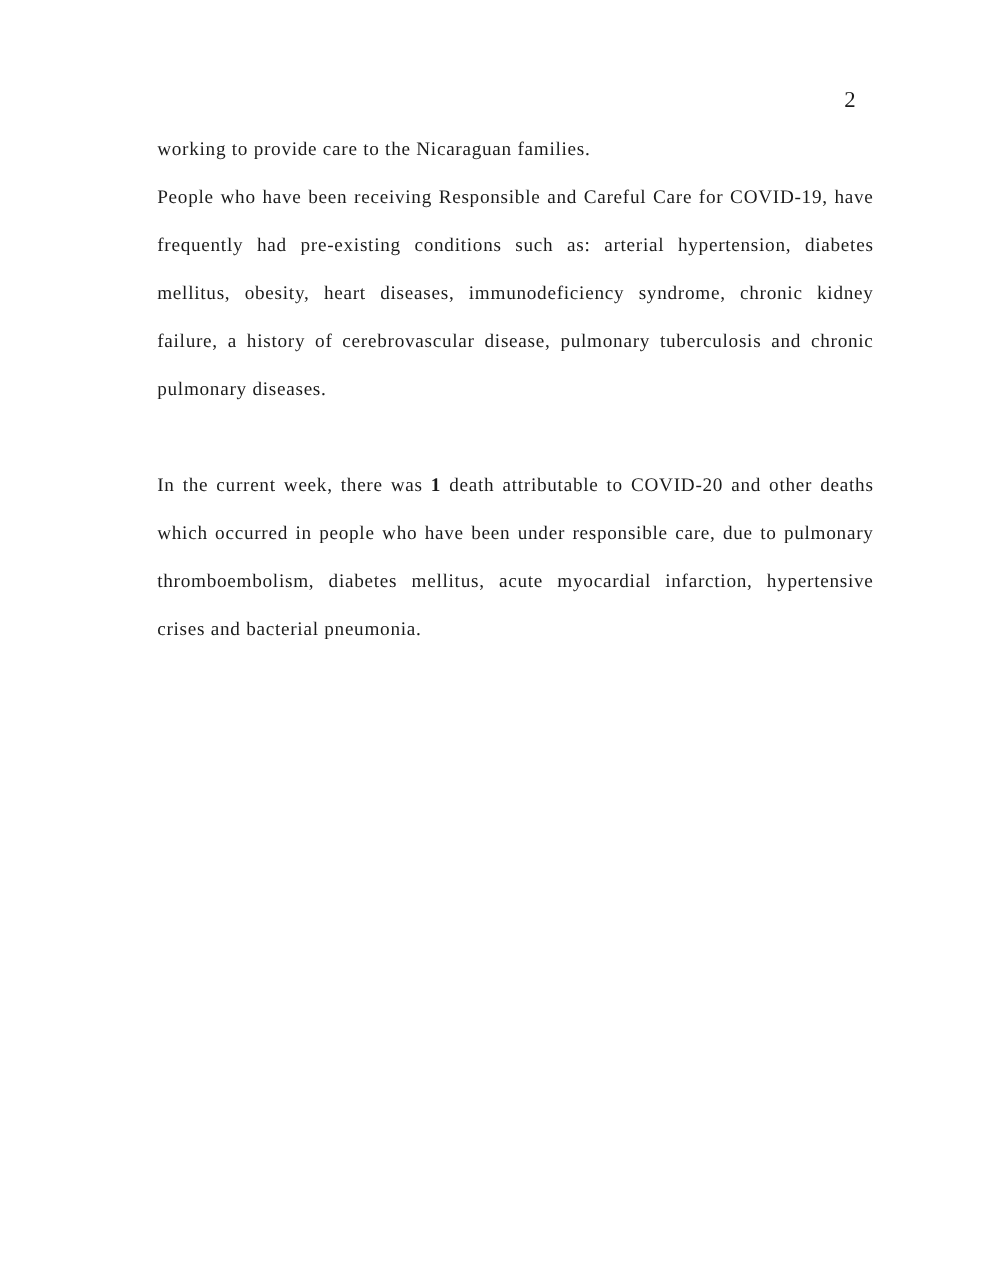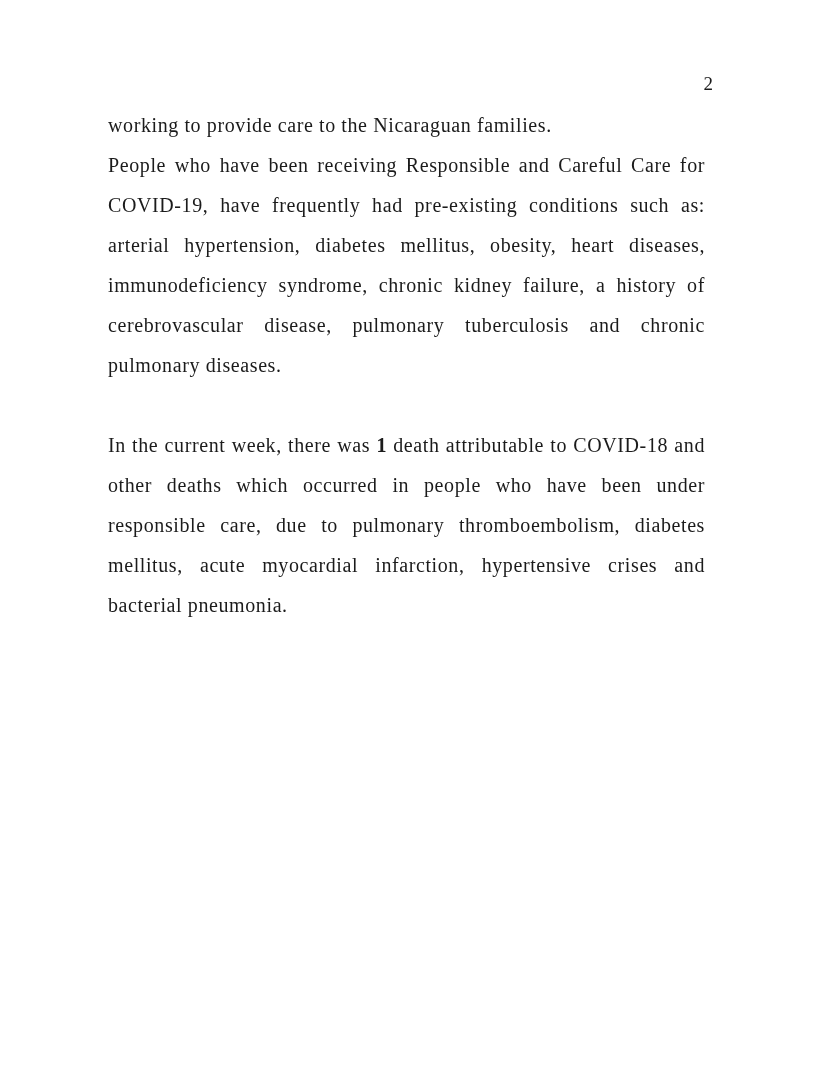--- a/index.html
+++ b/index.html
@@ -20,23 +20,23 @@
     .page-number {
       position: absolute;
       top: 72px;
       right: 112px;
       font-size: 19px;
       line-height: 24px;
     }
     .body-text {
       position: absolute;
       top: 105px;
-      left: 108px;
+      left: 131px;
       width: 597px;
-      font-size: 20px;
+      font-size: 16px;
       line-height: 40px;
       letter-spacing: 0.6px;
     }
     .body-text p {
       margin: 0;
       text-align: justify;
       text-justify: inter-word;
     }
     .body-text p.gap {
       margin-top: 40px;
@@ -51,18 +51,18 @@
 <div class="page">
 
   <div class="page-number">2</div>
 
   <div class="body-text">
 
     <p>working to provide care to the Nicaraguan families.</p>
 
     <p>People who have been receiving Responsible and Careful Care for COVID-19, have frequently had pre-existing conditions such as: arterial hypertension, diabetes mellitus, obesity, heart diseases, immunodeficiency syndrome, chronic kidney failure, a history of cerebrovascular disease, pulmonary tuberculosis and chronic pulmonary diseases.</p>
 
-    <p class="gap"><span>In the current week, there was </span><span class="bold">1</span><span> death attributable to COVID-18 and other deaths which occurred in people who have been under responsible care, due to pulmonary thromboembolism, diabetes mellitus, acute myocardial infarction, hypertensive crises and bacterial pneumonia.</span></p>
+    <p class="gap"><span>In the current week, there was </span><span class="bold">1</span><span> death attributable to COVID-20 and other deaths which occurred in people who have been under responsible care, due to pulmonary thromboembolism, diabetes mellitus, acute myocardial infarction, hypertensive crises and bacterial pneumonia.</span></p>
 
 
   </div>
 
 </div>
 
 </body></html>

